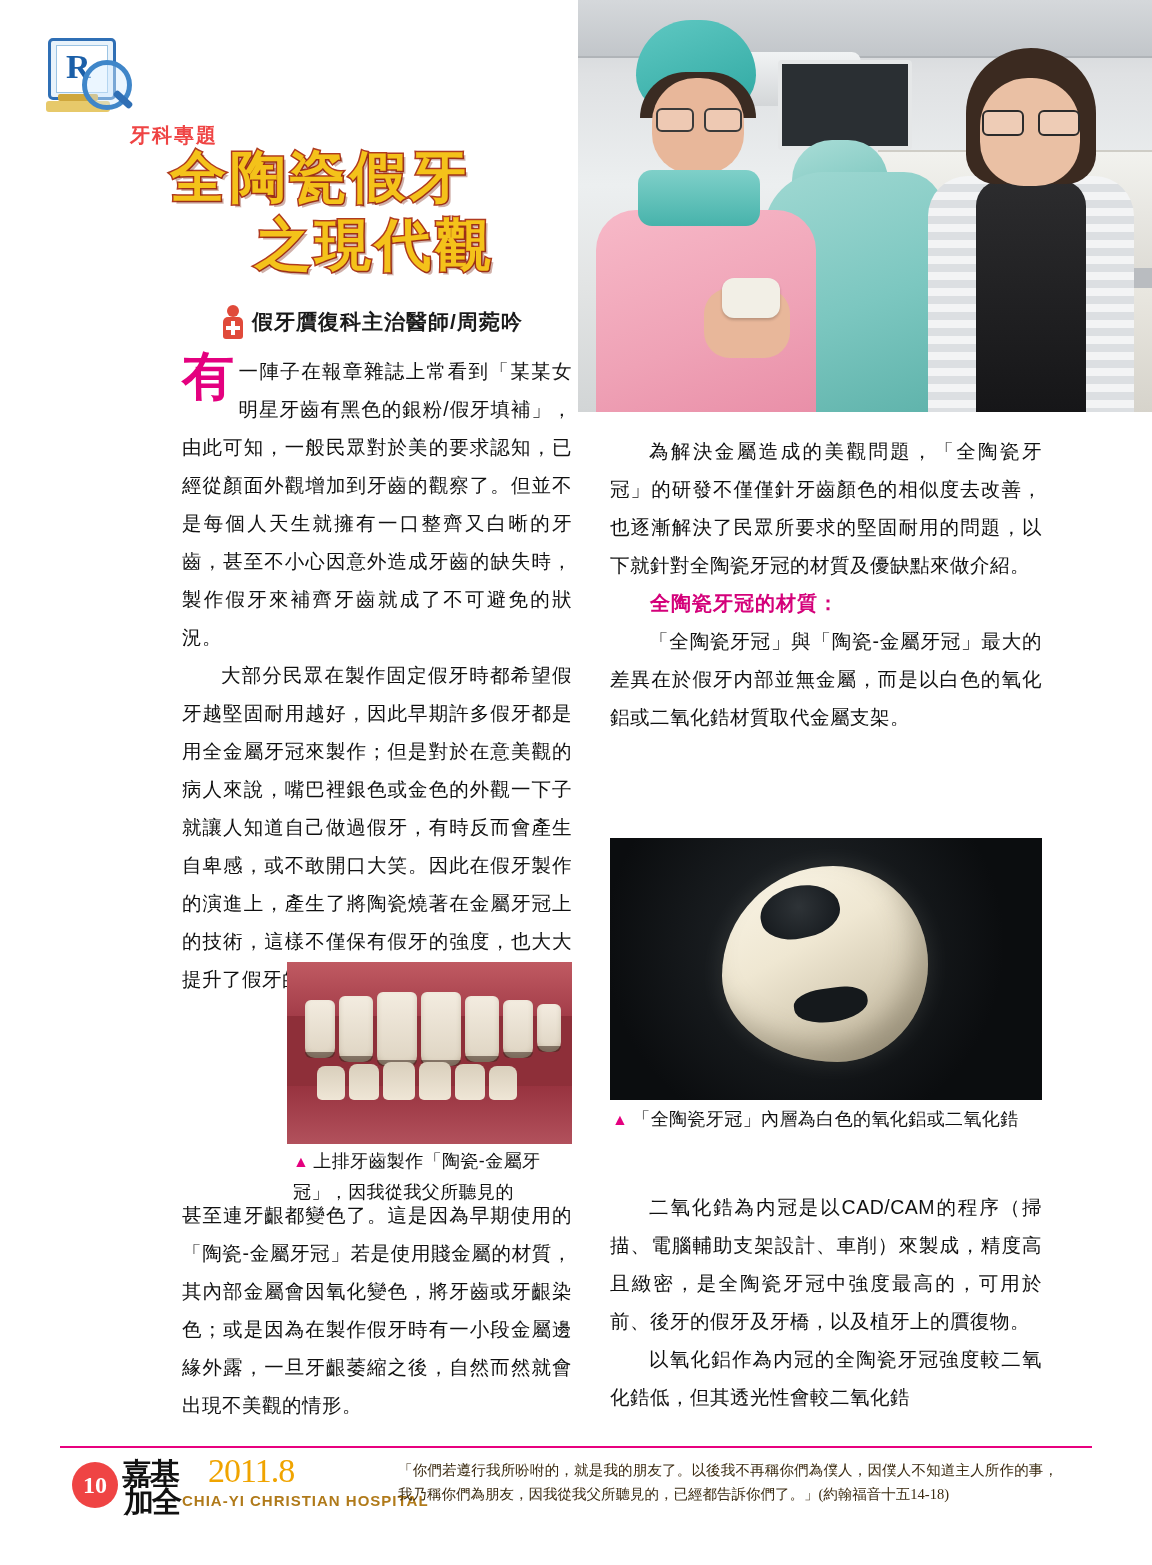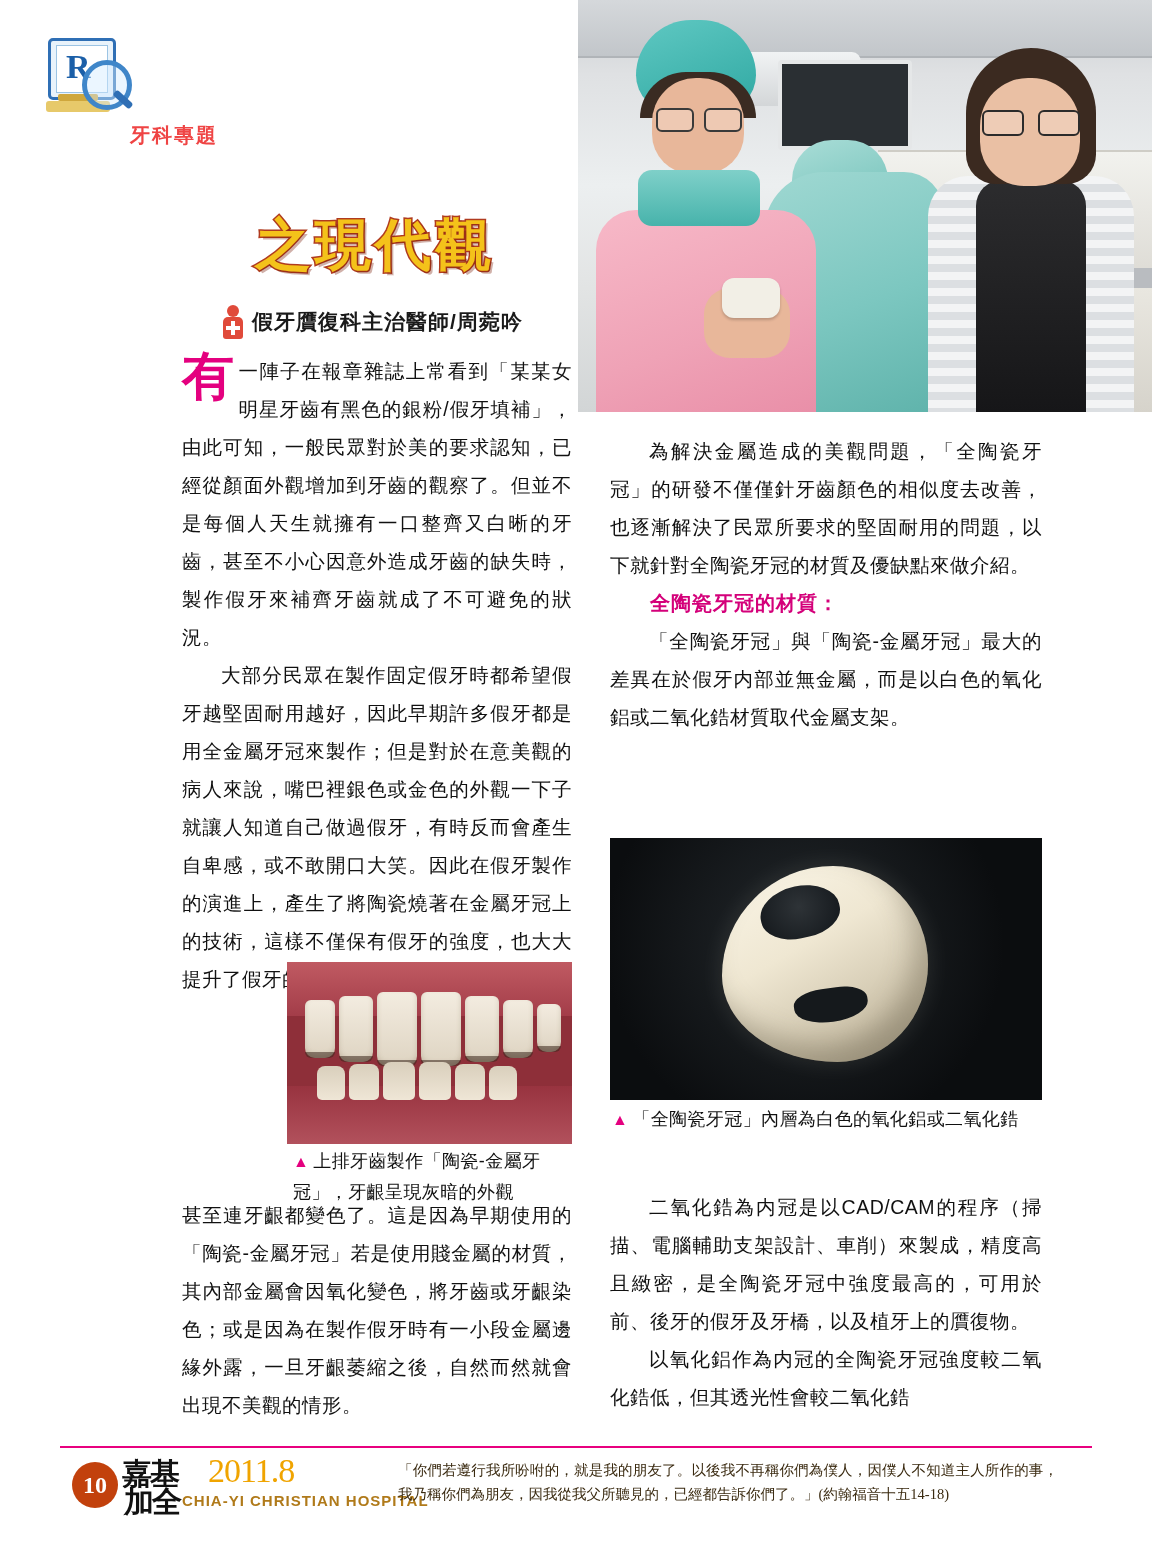--- a/index.html
+++ b/index.html
@@ -531,21 +531,21 @@
     height: 2px;
     background: #e8007f;
   }
   .page-num-circle {
     position: absolute;
     left: 72px;
     top: 1462px;
     width: 46px;
     height: 46px;
     border-radius: 50%;
-    background: #c2410c;
+    background: #ef4444;
     color: #ffffff;
     font-size: 24px;
     font-weight: bold;
     display: flex;
     align-items: center;
     justify-content: center;
     font-family: "Liberation Serif", serif;
   }
   .footer-logo {
     position: absolute;
@@ -658,20 +658,21 @@
       <div class="pat-hair"></div>
       <div class="pat-face"></div>
       <div class="pat-glasses">
         <div class="pat-lens l"></div>
         <div class="pat-lens r"></div>
       </div>
     </div>
   </div>
 
   <div class="title-block">
+    <div class="title-line title-line-1">全陶瓷假牙</div>
     <div class="title-line title-line-2">之現代觀</div>
   </div>
 
   <div class="author-row">
     <span class="author-icon">
       <span class="author-head"></span>
       <span class="author-body"></span>
       <span class="author-cross-v"></span>
       <span class="author-cross-h"></span>
     </span>
@@ -698,21 +699,21 @@
     <div class="tooth dark-edge" style="left:250px;top:42px;width:24px;height:48px;"></div>
     <div class="tooth-lower" style="left:30px;top:104px;width:28px;height:34px;"></div>
     <div class="tooth-lower" style="left:62px;top:102px;width:30px;height:36px;"></div>
     <div class="tooth-lower" style="left:96px;top:100px;width:32px;height:38px;"></div>
     <div class="tooth-lower" style="left:132px;top:100px;width:32px;height:38px;"></div>
     <div class="tooth-lower" style="left:168px;top:102px;width:30px;height:36px;"></div>
     <div class="tooth-lower" style="left:202px;top:104px;width:28px;height:34px;"></div>
   </div>
 
   <div class="caption caption-teeth">
-    <span class="tri">▲</span><span>上排牙齒製作「陶瓷-金屬牙冠」，牙齦呈現灰暗的外觀</span>
+    <span class="tri">▲</span><span>上排牙齒製作「陶瓷-金屬牙冠」，因我從我父所聽見的</span>
   </div>
 
   <div class="col" style="left:182px; top:1196px; width:390px;">
     <p>甚至連牙齦都變色了。這是因為早期使用的「陶瓷-金屬牙冠」若是使用賤金屬的材質，其內部金屬會因氧化變色，將牙齒或牙齦染色；或是因為在製作假牙時有一小段金屬邊緣外露，一旦牙齦萎縮之後，自然而然就會出現不美觀的情形。</p>
   </div>
 
   <div class="col col-right">
     <p class="indent">為解決金屬造成的美觀問題，「全陶瓷牙冠」的研發不僅僅針牙齒顏色的相似度去改善，也逐漸解決了民眾所要求的堅固耐用的問題，以下就針對全陶瓷牙冠的材質及優缺點來做介紹。</p>
     <p class="indent section-head">全陶瓷牙冠的材質：</p>
     <p class="indent">「全陶瓷牙冠」與「陶瓷-金屬牙冠」最大的差異在於假牙内部並無金屬，而是以白色的氧化鋁或二氧化鋯材質取代金屬支架。</p>

